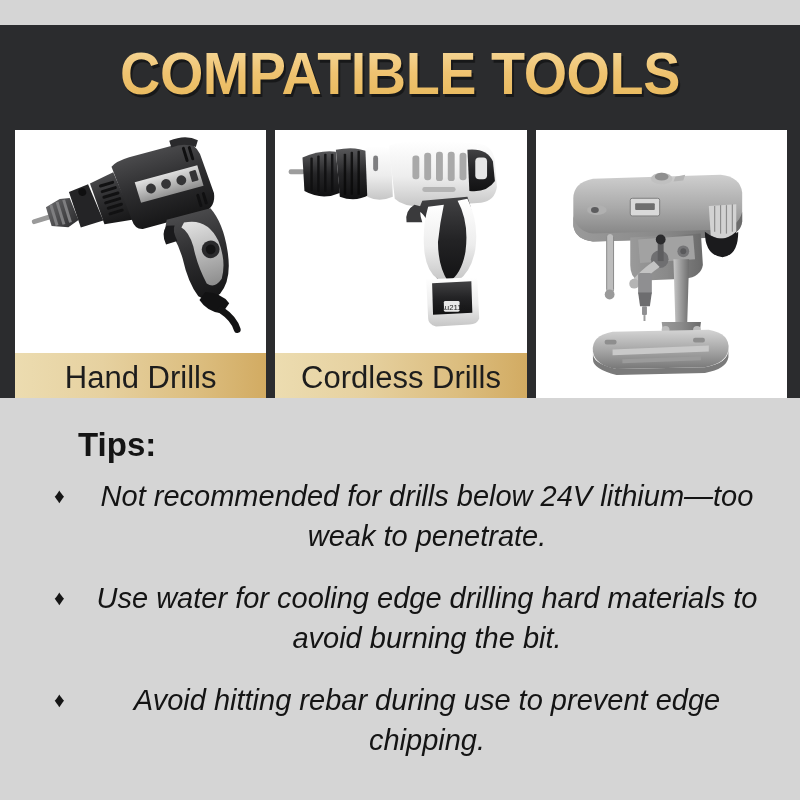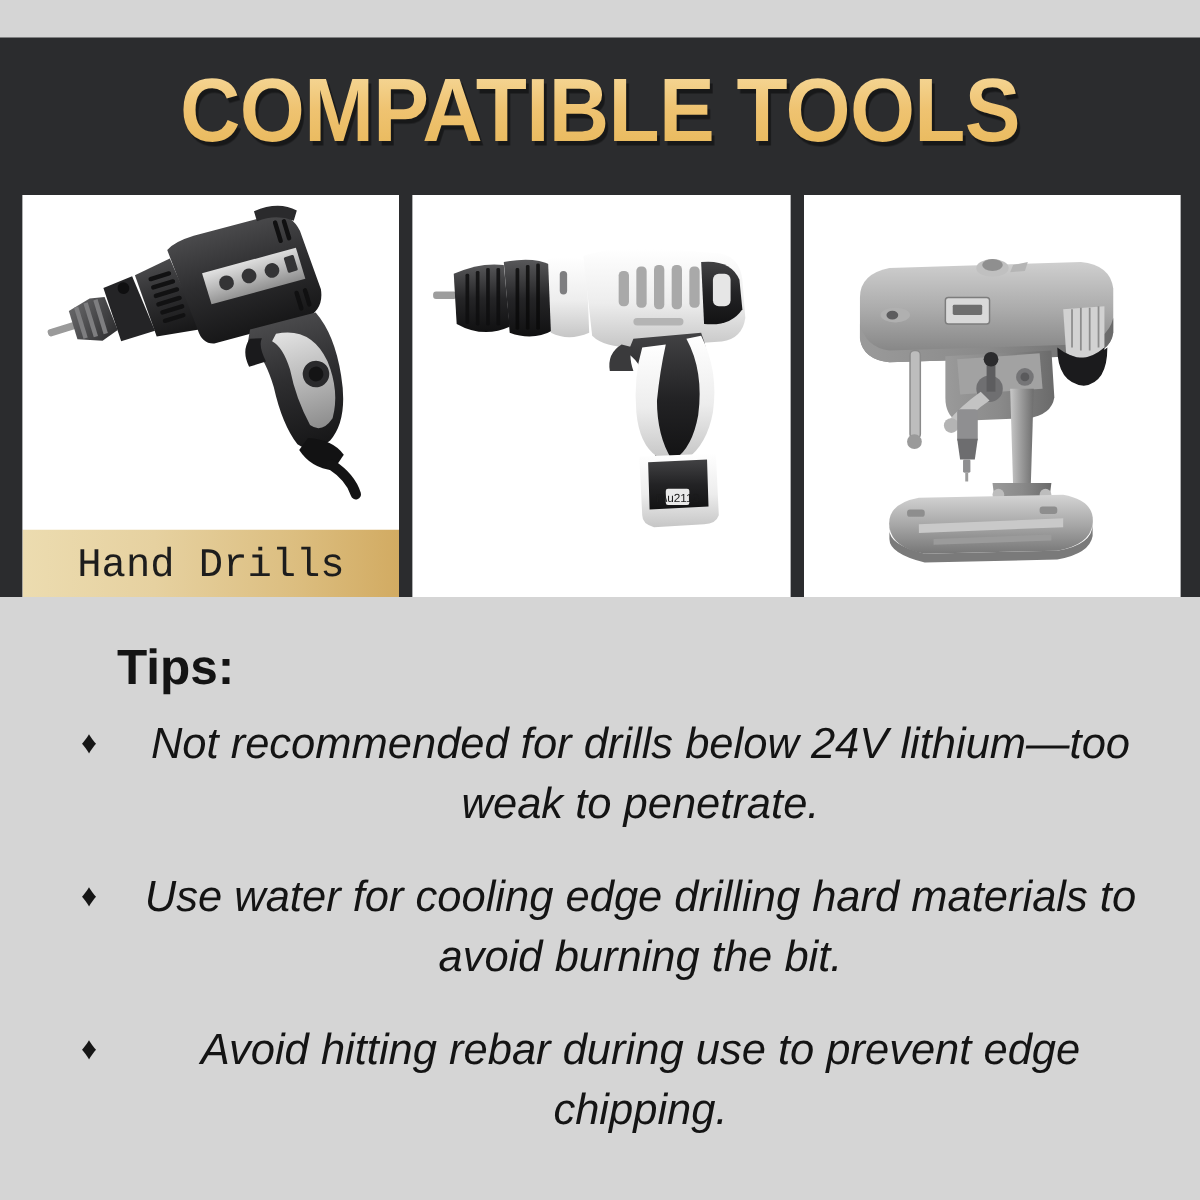--- a/index.html
+++ b/index.html
@@ -85,26 +85,25 @@
     left: 0;
     top: 0;
     width: 100%;
     height: 100%;
   }
   .card-caption {
     flex: 0 0 50px;
     height: 50px;
     line-height: 50px;
     text-align: center;
-    font-size: 27px;
+    font-size: 31px;
     color: #1d1d1d;
     background: linear-gradient(90deg, #ecdcb0 0%, #e6d1a0 35%, #dcbe80 72%, #d2ab62 100%);
     white-space: nowrap;
     overflow: hidden;
-    font-family: Liberation Mono, monospace;
   }
 
   
   .tips-block {
     position: absolute;
     left: 0;
     top: 398px;
     width: 800px;
     height: 402px;
     background: #d5d5d5;
@@ -297,20 +296,21 @@
             <path d="M186 70 Q198 92 194 122 Q190 144 178 152 L186 152 Q200 142 204 120 Q208 92 196 68 Z" fill="url(#cdWhite)"></path>
 
             <path d="M142 74 Q132 80 134 92 L150 92 Q146 80 150 76 Z" fill="#3a3a3c"></path>
 
             <path d="M154 150 L206 148 L208 190 Q206 196 198 196 L164 198 Q156 196 156 190 Z" fill="url(#cdWhite)"></path>
             <path d="M160 154 L200 152 L201 184 L161 186 Z" fill="url(#cdBlack)"></path>
             <rect x="172" y="172" width="16" height="11" rx="1.5" fill="#e9e9e9"></rect>
             <text x="180" y="181" font-family="Liberation Sans, sans-serif" font-size="8" text-anchor="middle" fill="#1b1b1c">P\u2113</text>
           </svg>
         </div>
+        <div class="card-caption">Cordless Drills</div>
       </div>
 
       <div class="tool-card">
         <div class="card-image">
           <svg viewBox="0 0 256 223" preserveAspectRatio="xMidYMid meet">
             <defs>
               <linearGradient id="bdGrayTop" x1="0" y1="0" x2="0" y2="1">
                 <stop offset="0" stop-color="#cfcfcf"></stop>
                 <stop offset="0.5" stop-color="#a9a9a9"></stop>
                 <stop offset="1" stop-color="#7d7d7d"></stop>

